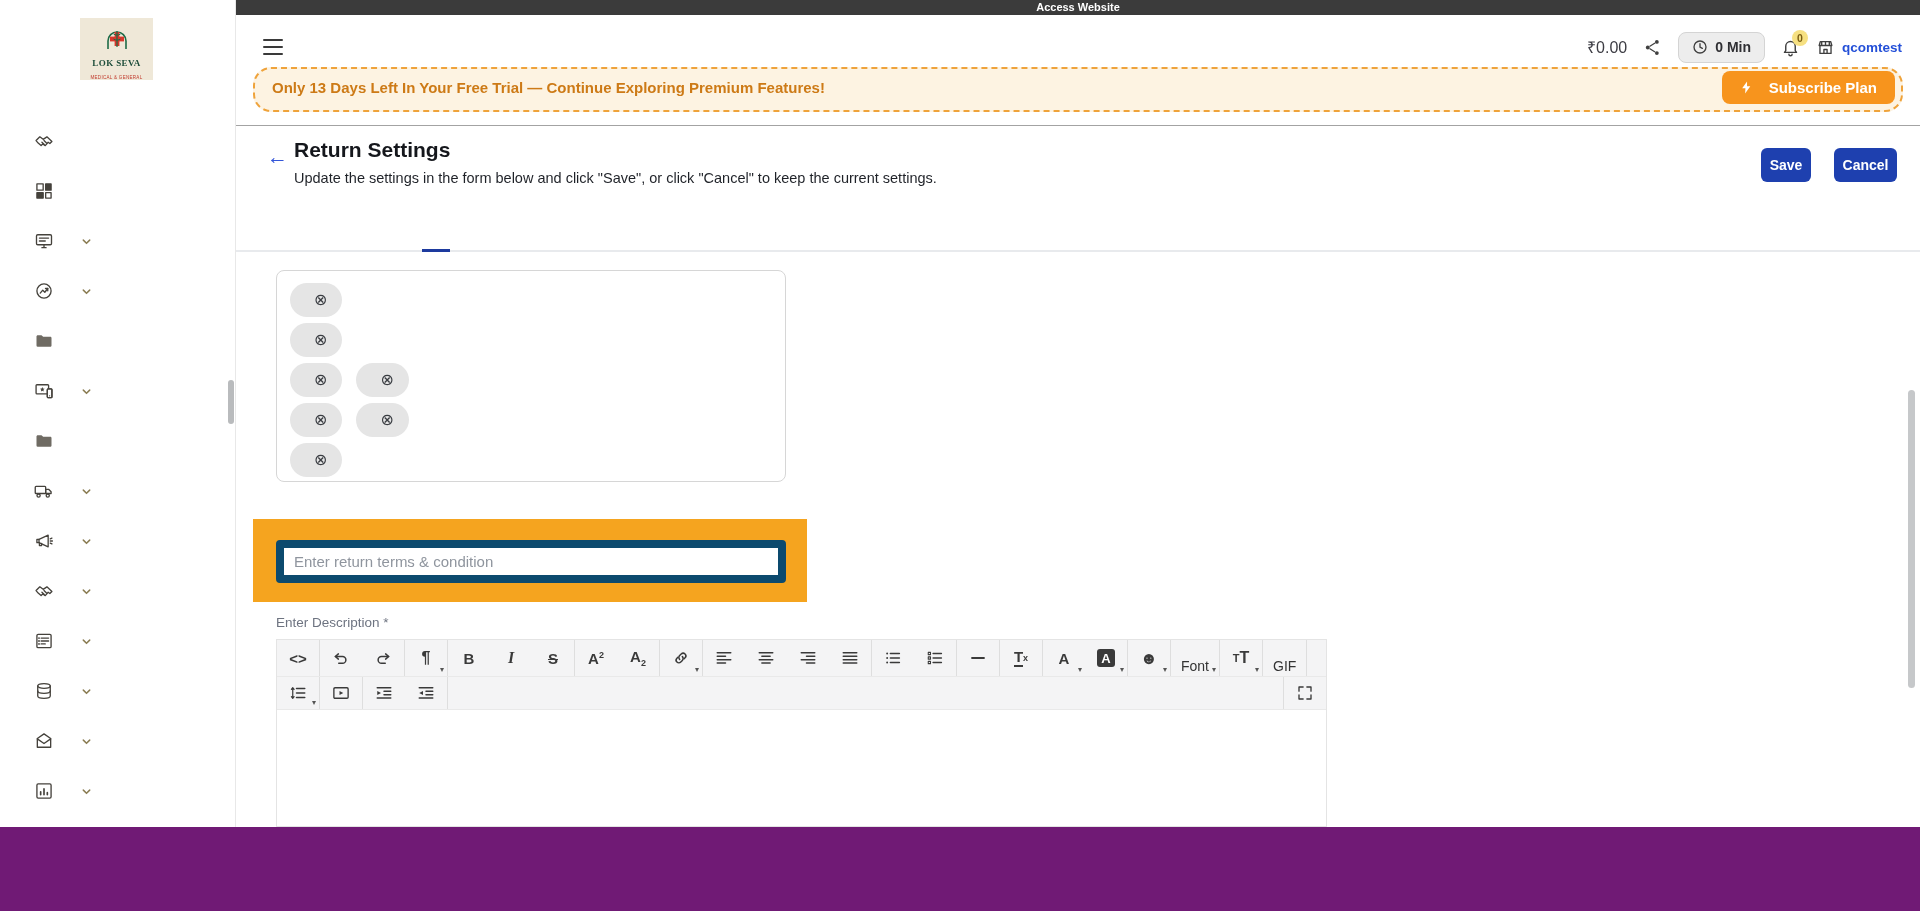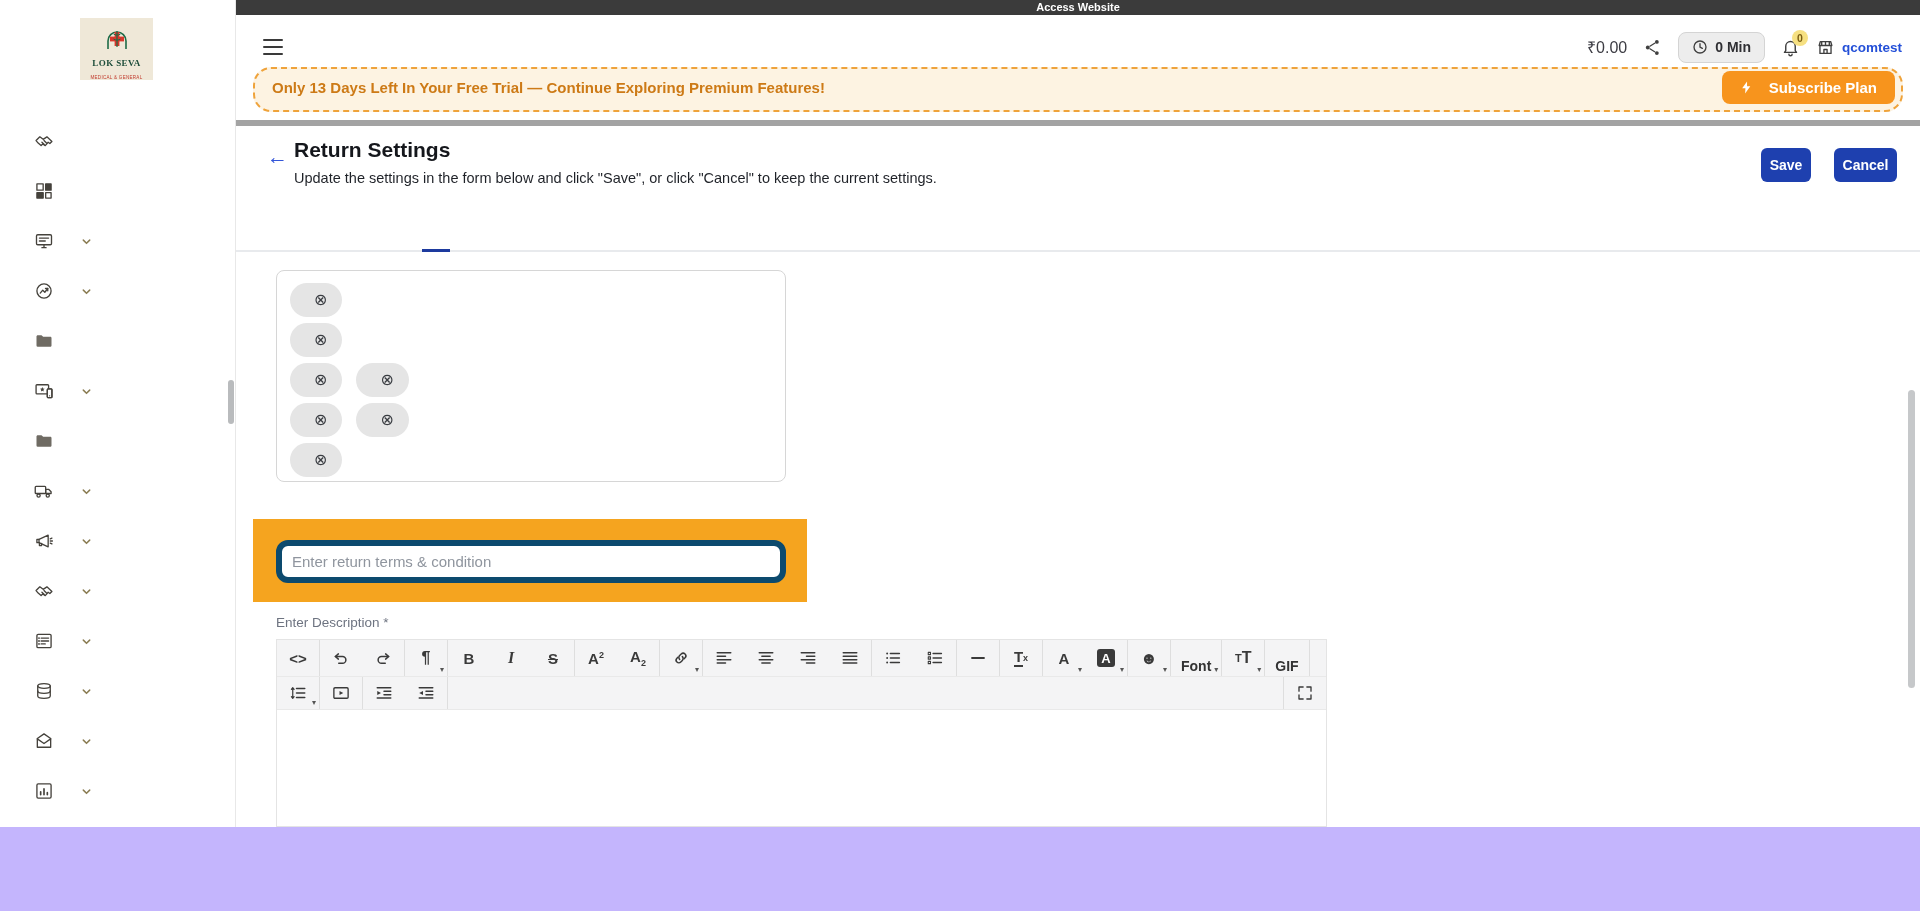--- a/index.html
+++ b/index.html
@@ -1,17 +1,17 @@
 <!DOCTYPE html>
 <html><head>
 <meta charset="utf-8">
 <style>
   html,body{margin:0;padding:0;background:#fff;}
   *{box-sizing:border-box;}
-  .canvas{position:relative;width:1920px;height:911px;background:#c4b5fd;overflow:hidden;
+  .canvas{position:relative;width:1920px;height:911px;background:#701a75;overflow:hidden;
           font-family:"Liberation Sans",sans-serif;color:#26282e;}
 
   
   .sidebar{position:absolute;left:0;top:0;width:236px;height:827px;background:#fff;
            border-right:1px solid #e8e8e8;z-index:5;}
   .logo-box{position:absolute;left:80px;top:18px;width:73px;height:62px;background:#efe8d8;
             display:flex;flex-direction:column;align-items:center;justify-content:flex-end;gap:7px;}
   .logo-title{font-family:"Liberation Serif",serif;font-size:9px;font-weight:700;color:#1d4d3a;letter-spacing:.4px;}
   .logo-sub{font-size:4.5px;color:#c0392b;letter-spacing:.3px;}
   .nav{position:absolute;left:0;top:116px;right:0;}
@@ -20,21 +20,21 @@
   .nav-item .nlabel{margin-left:18px;font-size:15.5px;font-weight:600;color:#2f2b26;white-space:nowrap;}
   .nav-item .chev{margin-left:9px;display:flex;align-items:center;}
   .scroll-side{position:absolute;left:228px;top:380px;width:6px;height:44px;background:#b9bbbd;border-radius:3px;z-index:6;}
 
   
   .access-bar{position:absolute;left:236px;top:0;right:0;height:15px;background:#3b3b3b;color:#fff;
               font-size:11px;font-weight:700;text-align:center;line-height:15px;}
 
   
   .header{position:absolute;left:236px;top:15px;right:0;height:111px;background:#fff;
-          border-bottom:6px solid #a3a3a3;box-shadow:0 2px 5px rgba(0,0,0,.05);}
+          border-bottom:1px solid #a3a3a3;box-shadow:0 2px 5px rgba(0,0,0,.05);}
   .hamburger{position:absolute;left:27px;top:24px;width:20px;height:16px;display:flex;
              flex-direction:column;justify-content:space-between;cursor:pointer;}
   .hamburger i{display:block;height:2.4px;background:#3a3a3a;border-radius:1px;}
   .topright{position:absolute;top:12px;right:18px;height:40px;display:flex;align-items:center;gap:16px;}
   .balance{font-size:16px;font-weight:500;color:#3c3c43;}
   .pill{display:flex;align-items:center;gap:7px;height:31px;padding:0 13px;background:#ededed;
         border:1px solid #d4d4d4;border-radius:8px;font-size:14px;font-weight:600;color:#2f2f33;cursor:pointer;}
   .bell-wrap{position:relative;cursor:pointer;display:flex;}
   .badge{position:absolute;top:-8px;right:-8px;min-width:16px;height:16px;background:#f6e081;color:#7a5e13;
          border-radius:9px;font-size:10.5px;font-weight:700;line-height:16px;text-align:center;padding:0 3px;}
@@ -70,36 +70,36 @@
   .content{position:absolute;left:236px;top:252px;right:0;height:575px;background:#fff;}
   .chips-box{position:absolute;left:40px;top:18px;width:510px;height:212px;border:1px solid #d6d6d6;
              border-radius:8px;background:#fff;padding:12px 13px;}
   .chip-row{display:flex;gap:14px;margin-bottom:6px;}
   .chip{height:34px;border-radius:17px;background:#e5e5e5;padding:0 15px;display:inline-flex;
         align-items:center;gap:9px;font-size:15px;color:#26282e;cursor:default;white-space:nowrap;}
   .chip .x{font-size:16px;color:#3a3d42;cursor:pointer;line-height:1;}
 
   .highlight{position:absolute;left:17px;top:267px;width:554px;height:83px;background:#f5a41f;}
   .terms-input{position:absolute;left:23px;top:21px;width:510px;height:43px;background:#fff;
-               border:6px solid #0c4a6e;border-radius:12px;padding:0 10px;font-size:15px;color:#333;
+               border:8px solid #0c4a6e;border-radius:4px;padding:0 10px;font-size:15px;color:#333;
                font-family:"Liberation Sans",sans-serif;outline:none;}
   .terms-input::placeholder{color:#8f959e;}
 
   .desc-label{position:absolute;left:40px;top:363px;font-size:13.5px;font-weight:500;color:#6d7380;}
 
   .editor{position:absolute;left:40px;top:387px;width:1051px;height:188px;border:1px solid #e4e4e4;
           display:flex;flex-direction:column;}
   .tb-row{display:flex;background:#f4f4f5;border-bottom:1px solid #e9e9e9;}
   .tb-row1{height:37px;}
   .tb-row2{height:33px;}
   .tb-group{display:flex;align-items:center;height:100%;border-right:1px solid #dedede;}
   .tb-btn{min-width:42px;height:100%;display:flex;align-items:center;justify-content:center;
           position:relative;color:#3a3a3a;cursor:pointer;padding:0 4px;}
   .tb-btn .tg{font-size:15px;font-weight:600;color:#3a3a3a;line-height:1;}
-  .tb-btn .tb-label{font-size:14px;font-weight:700;color:#333;padding:0 6px;margin-top:16px;}
+  .tb-btn .tb-label{font-size:14px;font-weight:400;color:#333;padding:0 6px;margin-top:16px;}
   .tb-btn .caret{position:absolute;right:3px;bottom:2px;font-size:8px;color:#555;line-height:1;}
   .bgA{background:#3a3a3a;color:#fff;width:18px;height:18px;border-radius:3px;display:flex;
        align-items:center;justify-content:center;font-weight:700;font-size:13px;}
   .tb-spacer{flex:1;}
   .tb-fullscreen{border-left:1px solid #dedede;border-right:none;}
   .editor-body{flex:1;background:#fff;cursor:text;}
 
   .scroll-main{position:absolute;right:5px;top:390px;width:7px;height:298px;background:#c6c8ca;border-radius:4px;z-index:9;}
 
   

